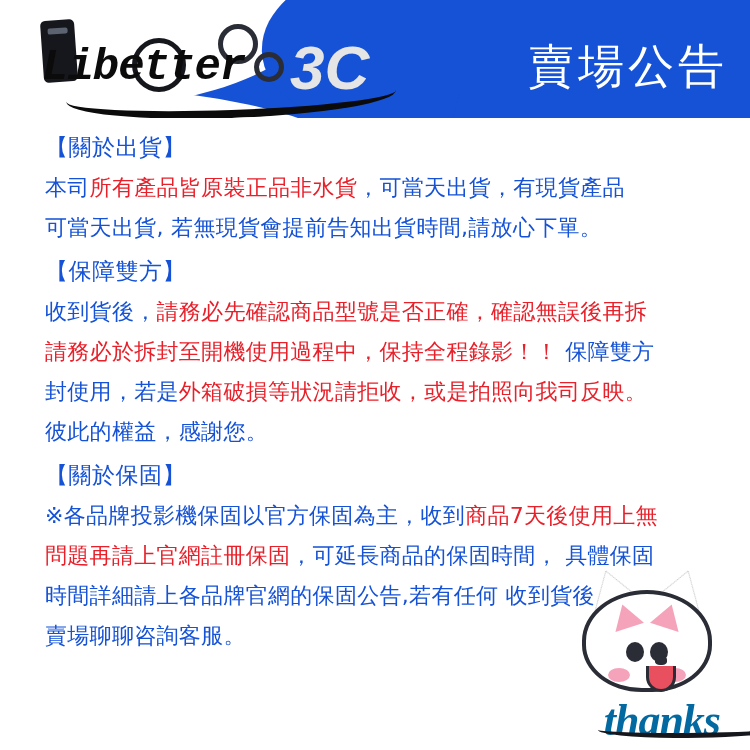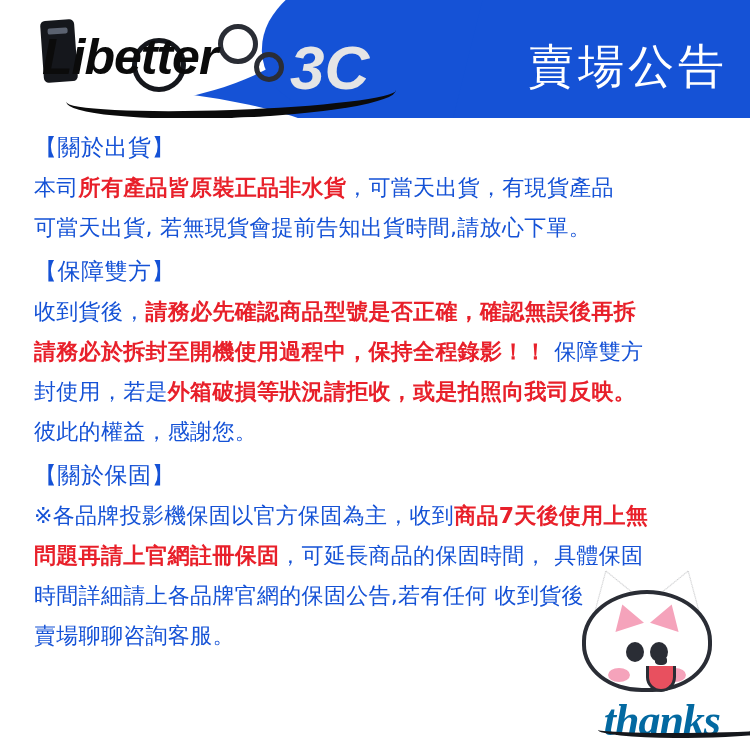--- a/index.html
+++ b/index.html
@@ -57,23 +57,23 @@
   }
 
   
   .logo {
     position: absolute;
     left: 22px; top: 18px;
     width: 400px; height: 96px;
   }
   .logo-text {
     position: absolute;
-    left: 20px; top: 10px;
-    font-family: Liberation Sans, sans-serif;
-    font-size: 50px;
+    left: 20px; top: 24px;
+    font-family: Liberation Mono, monospace;
+    font-size: 44px;
     font-style: italic;
     font-weight: 700;
     color: #0b0b0b;
     letter-spacing: -1px;
     white-space: nowrap;
   }
   .logo-3c {
     position: absolute;
     left: 268px; top: 14px;
     font-family: Liberation Sans, sans-serif;
@@ -126,41 +126,41 @@
     color: #ffffff;
     letter-spacing: 4px;
     white-space: nowrap;
   }
 
   
   .content {
     position: absolute;
     left: 0; top: 118px;
     width: 750px; height: 632px;
-    padding: 8px 30px 0 34px;
+    padding: 8px 30px 0 45px;
   }
   .section { margin-bottom: 2px; }
   .heading {
     font-size: 23px;
     line-height: 42px;
     color: #1552d6;
     font-family: "DejaVu Sans", sans-serif;
     font-weight: 400;
     letter-spacing: 0.5px;
   }
   .para {
     font-size: 22px;
     line-height: 40px;
     color: #1552d6;
     font-family: "DejaVu Sans", sans-serif;
     letter-spacing: 0.3px;
   }
   .para .hl {
     color: #e8202a;
-    font-weight: 700;
+    font-weight: 400;
   }
 
   
   .cat {
     position: absolute;
     right: 28px; bottom: 58px;
     width: 150px; height: 120px;
   }
   .cat-head {
     position: absolute;

